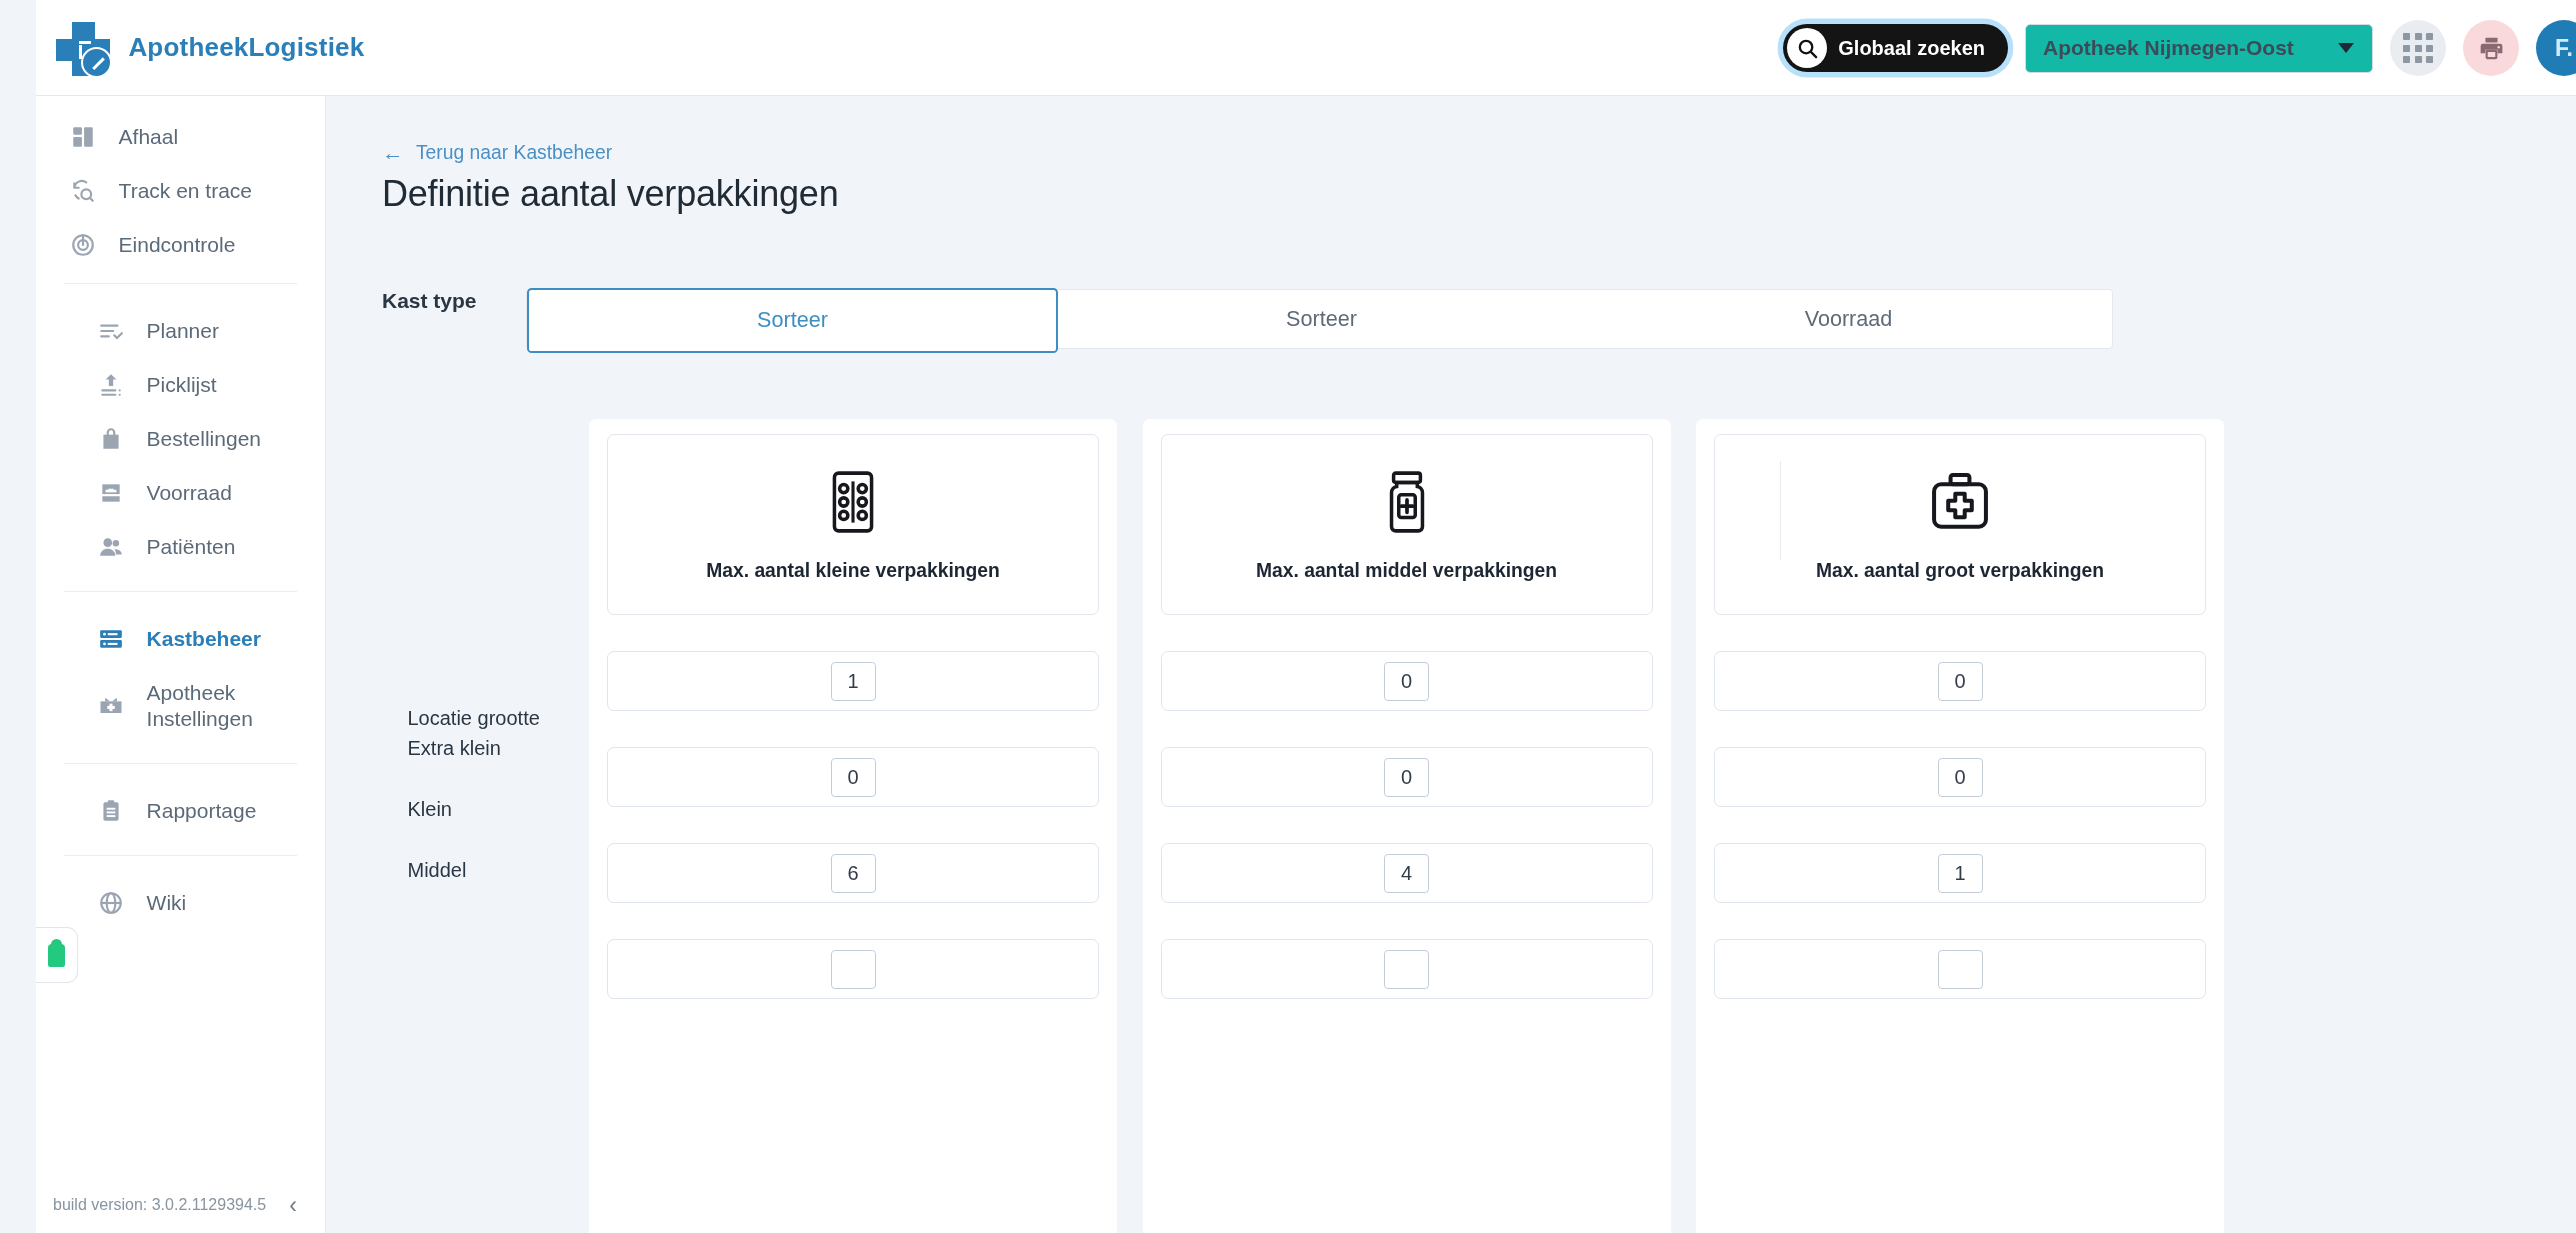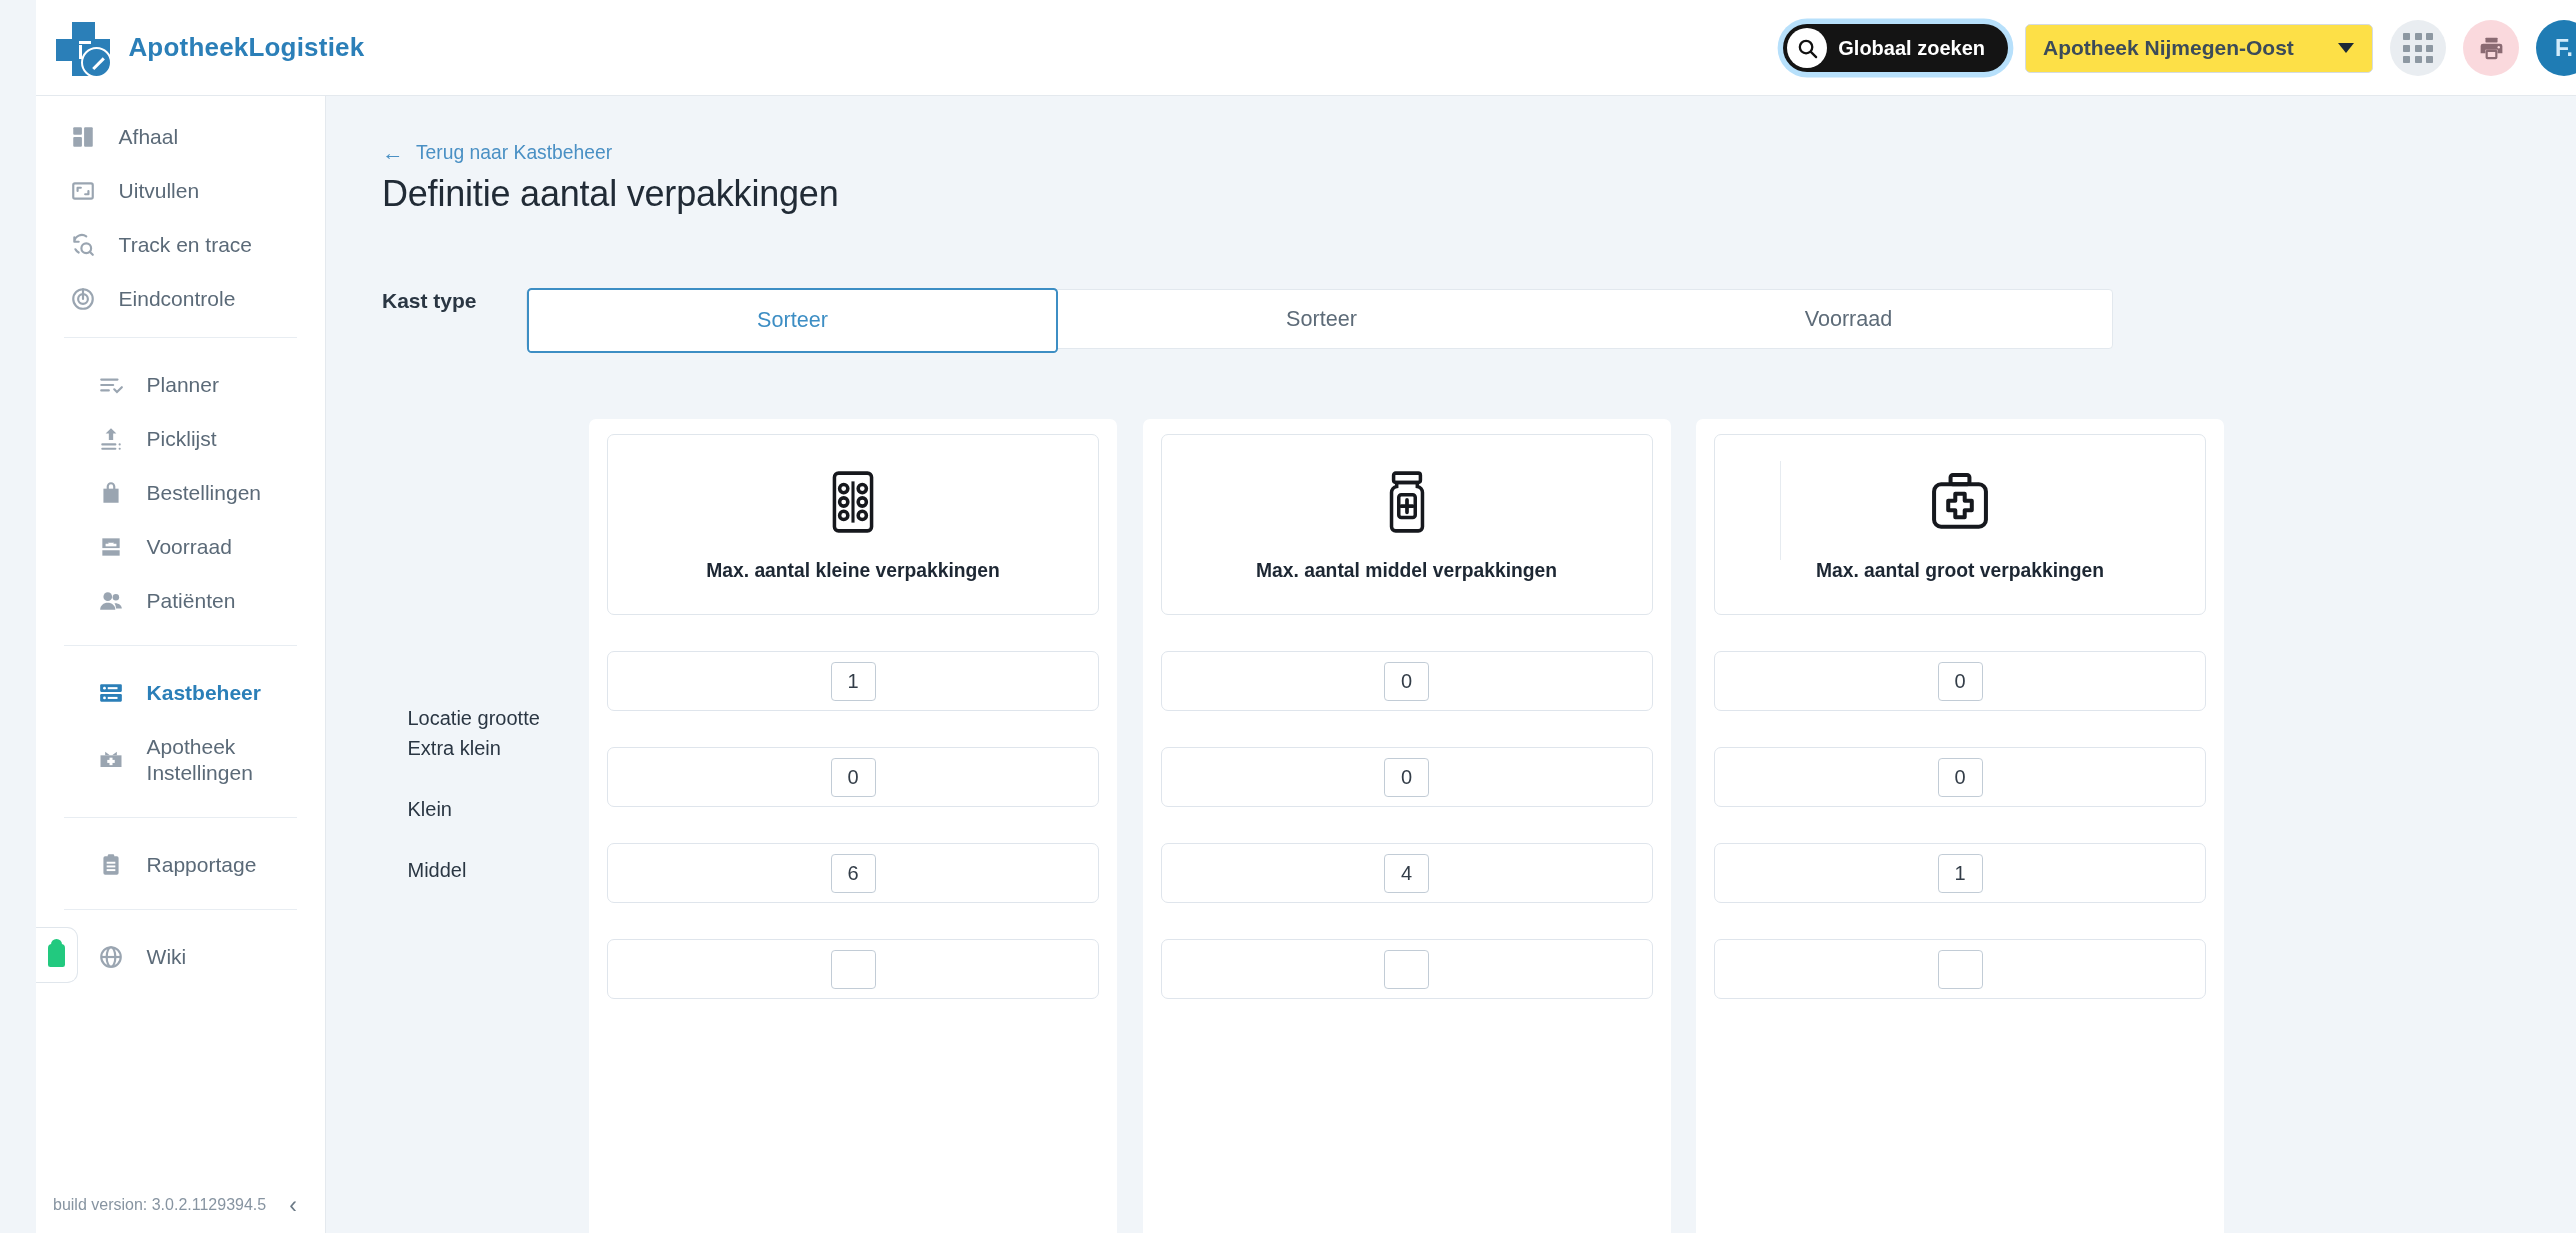--- a/index.html
+++ b/index.html
@@ -45,21 +45,21 @@
     box-shadow: 0 0 0 5.4px #b7e0fb;
   }
   .search-circ {
     width: 40px; height: 40px; border-radius: 50%; background: #ffffff;
     display: flex; align-items: center; justify-content: center; flex: 0 0 auto;
   }
   .search-circ svg { display: block; }
   .search-label { color: #ffffff; font-size: 20px; margin-left: 10.8px; white-space: nowrap; }
 
   .pharm-select {
-    width: 348px; height: 49px; background: #fde047; border: 0.8px solid #d4dbe2; border-radius: 5.4px;
+    width: 348px; height: 49px; background: #14b8a6; border: 0.8px solid #d4dbe2; border-radius: 5.4px;
     display: flex; align-items: center; justify-content: space-between; padding: 0 18.5px 0 17px;
   }
   .pharm-select span { font-size: 21px; color: #3c4b59; white-space: nowrap; }
   .chev { width: 0; height: 0; border-left: 8.5px solid transparent; border-right: 8.5px solid transparent; border-top: 10px solid #1d2a36; }
 
   .round-btn { width: 56px; height: 56px; border-radius: 50%; display: flex; align-items: center; justify-content: center; }
   .round-btn.grid { background: #e9edf1; }
   .round-btn.print { background: #fad9dd; }
   .round-btn.avatar { background: #1f7cb4; color: #d3ecfb; font-size: 23px; }
   .dots { display: grid; grid-template-columns: repeat(3, 7px); grid-template-rows: repeat(3, 7px); gap: 4.6px; }
@@ -221,29 +221,20 @@
     <div class="nav-group">
       <div class="nav-item">
         <span class="nav-icon">
           <svg width="26" height="26" viewBox="0 0 24 24" fill="#9aa5b1">
             <rect x="3" y="3" width="8" height="7" rx="1"></rect>
               <rect x="13" y="3" width="8" height="18" rx="1"></rect>
               <rect x="3" y="12" width="8" height="9" rx="1"></rect>
           </svg>
         </span>
         <span class="lbl">Afhaal</span>
-      </div>
-      <div class="nav-item">
-        <span class="nav-icon">
-          <svg width="26" height="26" viewBox="0 0 24 24" fill="none" stroke="#9aa5b1" stroke-width="2">
-            <rect x="3" y="5" width="18" height="14" rx="1.5"></rect>
-            <path d="M7 9h3M7 9v3M17 15h-3M17 15v-3" stroke-linecap="round"></path>
-          </svg>
-        </span>
-        <span class="lbl">Uitvullen</span>
       </div>
       <div class="nav-item">
         <span class="nav-icon">
           <svg width="26" height="26" viewBox="0 0 24 24" fill="none" stroke="#9aa5b1" stroke-width="2">
             <path d="M4 9a7 7 0 0 1 11-5M4 9V5M4 9h4" stroke-linecap="round"></path>
             <path d="M5 16a7 7 0 0 0 3 3" stroke-linecap="round"></path>
             <circle cx="15" cy="15" r="4.5"></circle>
               <line x1="18.2" y1="18.2" x2="21" y2="21" stroke-linecap="round"></line>
           </svg>
         </span>

